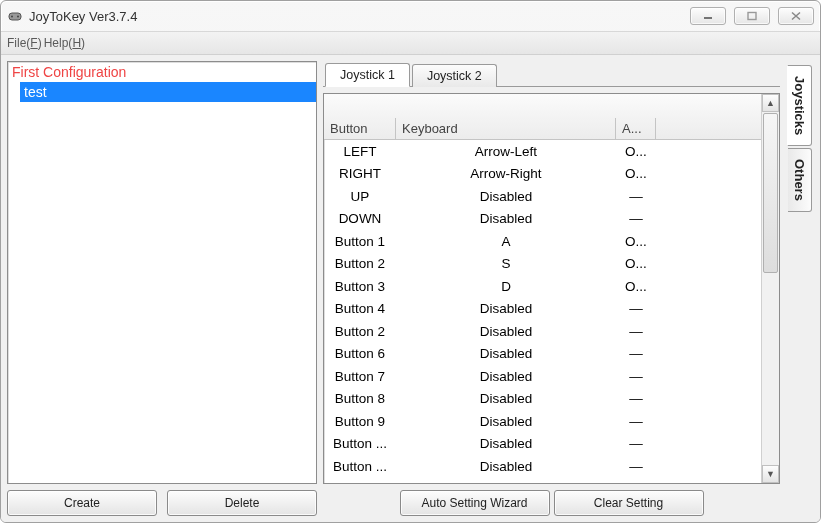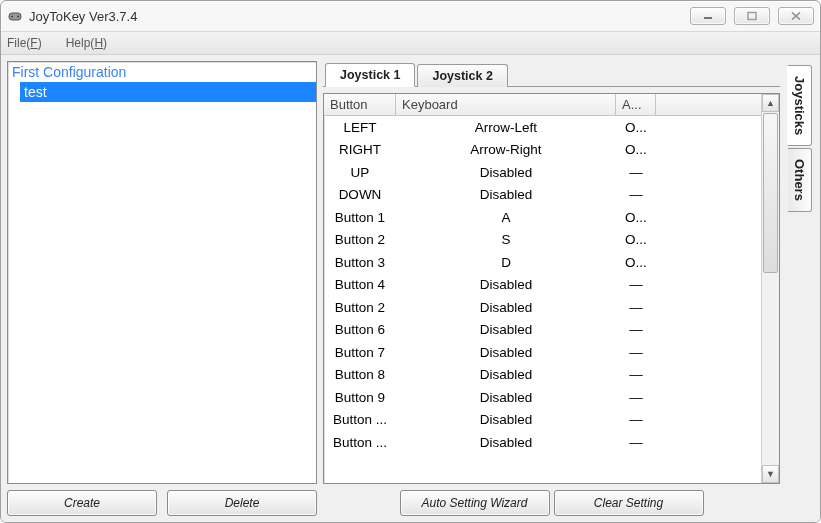--- a/index.html
+++ b/index.html
@@ -43,21 +43,21 @@
     background: linear-gradient(#fdfdfd,#e6e6e6);
     display:flex; align-items:center; justify-content:center;
     color:#666; font-size:10px;
     box-shadow: inset 0 0 0 1px rgba(255,255,255,0.7);
   }
   .menubar {
     height: 24px;
     display:flex;
     align-items:center;
     padding: 0 6px;
-    gap: 24px;
+    gap: 2px;
     background: linear-gradient(#f3f3f3,#e6e6e6);
     border-top:1px solid #d8d8d8;
     border-bottom:1px solid #d0d0d0;
     font-size:12px;
     color:#5a5a5a;
   }
   .menubar .u { text-decoration: underline; }
   .client {
     flex:1;
     display:flex;
@@ -76,21 +76,21 @@
   .listbox {
     flex:1;
     background:#fff;
     border:1px solid #8c8c8c;
     box-shadow: inset 1px 1px 0 #ddd;
     overflow:auto;
   }
   .listbox .item {
     padding:2px 4px;
     font-size:14px;
-    color:#3b82f6;
+    color:#ef4444;
     white-space:nowrap;
   }
   .listbox .item.selected {
     background:#1a86ff;
     color:#fff;
     margin-left:12px;
   }
   .btn-row {
     display:flex; gap:10px;
   }
@@ -98,36 +98,34 @@
     flex:1;
     height:26px;
     border:1px solid #8a8a8a;
     border-radius:3px;
     background:linear-gradient(#fdfdfd,#e4e4e4);
     font-size:12px;
     color:#222;
     display:flex; align-items:center; justify-content:center;
     box-shadow: inset 0 0 0 1px rgba(255,255,255,0.8);
     padding:0 0;
-    font-style:italic;
   }
   .mid-col {
     flex:1;
     display:flex; flex-direction:column; gap:6px;
     min-width:0;
   }
   .tabs {
     display:flex;
     align-items:flex-end;
     height:26px;
     gap:2px;
     padding-left:2px;
     border-bottom:1px solid #9a9a9a;
     position:relative;
-    font-weight:bold;
   }
   .tab {
     padding:4px 14px;
     border:1px solid #9a9a9a;
     border-bottom:none;
     border-top-left-radius:3px;
     border-top-right-radius:3px;
     background:linear-gradient(#fcfcfc,#e9e9e9);
     font-size:12.5px;
     color:#222;
@@ -156,20 +154,21 @@
   .grid-head {
     display:flex;
     background:linear-gradient(#fbfbfb,#ececec);
     border-bottom:1px solid #c4c4c4;
     font-size:13px;
   }
   .grid-head .hcell {
     padding:3px 6px;
     border-right:1px solid #c4c4c4;
     color:#444;
+    margin-top:24px;
   }
   .col-button { width:72px; }
   .col-kb { width:220px; }
   .col-a { width:40px; }
   .grid-body {
     overflow:hidden;
     font-size:13.5px;
     color:#000;
     text-align:center;
   }

